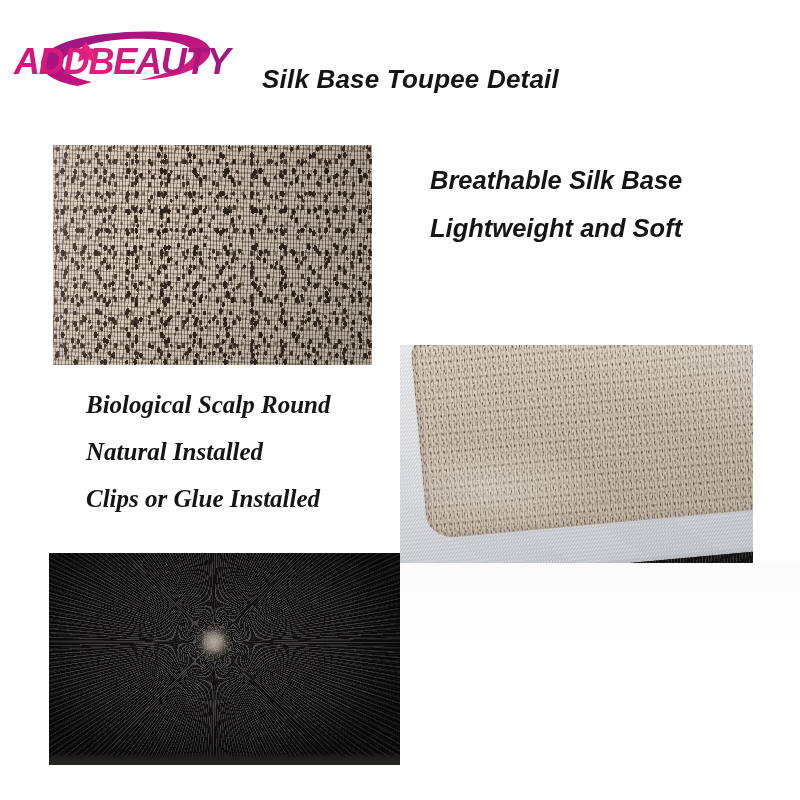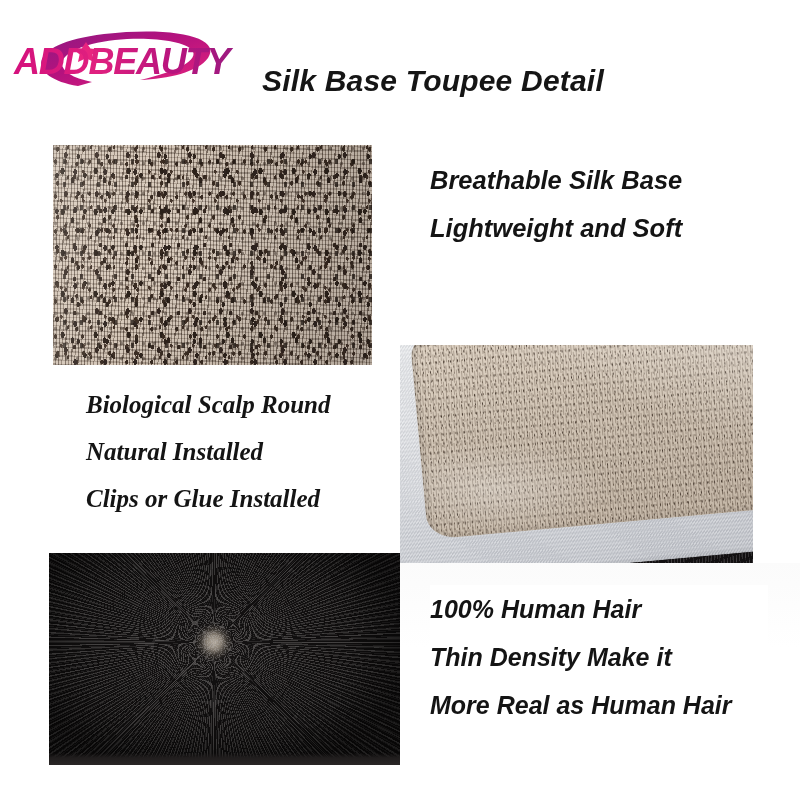--- a/index.html
+++ b/index.html
@@ -21,21 +21,21 @@
     left: 8px; top: 22px;
     width: 250px; height: 80px;
   }
   #logo svg { display:block; width:250px; height:80px; }
 
   
   #title {
     position: absolute;
     left: 262px; top: 64px;
     width: 420px;
-    font-size: 30px;
+    font-size: 26px;
     font-weight: bold;
     font-style: italic;
     color: #151515;
     letter-spacing: 0.2px;
     white-space: nowrap;
   }
 
   
   .photo { position: absolute; overflow: hidden; }
 
@@ -288,19 +288,14 @@
   </div>
 
   <div class="photo" id="photo-crown">
     <div class="whorl"></div>
     <div class="whorl-fade"></div>
     <div class="crown-bottom"></div>
   </div>
 
   <div id="band-bottom-right"></div>
 
-  <div class="textblock" id="text-hair">
-    <div class="line">100% Human Hair</div>
-    <div class="line">Thin Density Make it</div>
-    <div class="line">More Real as Human Hair</div>
-  </div>
 
 </div>
 
 </body></html>

